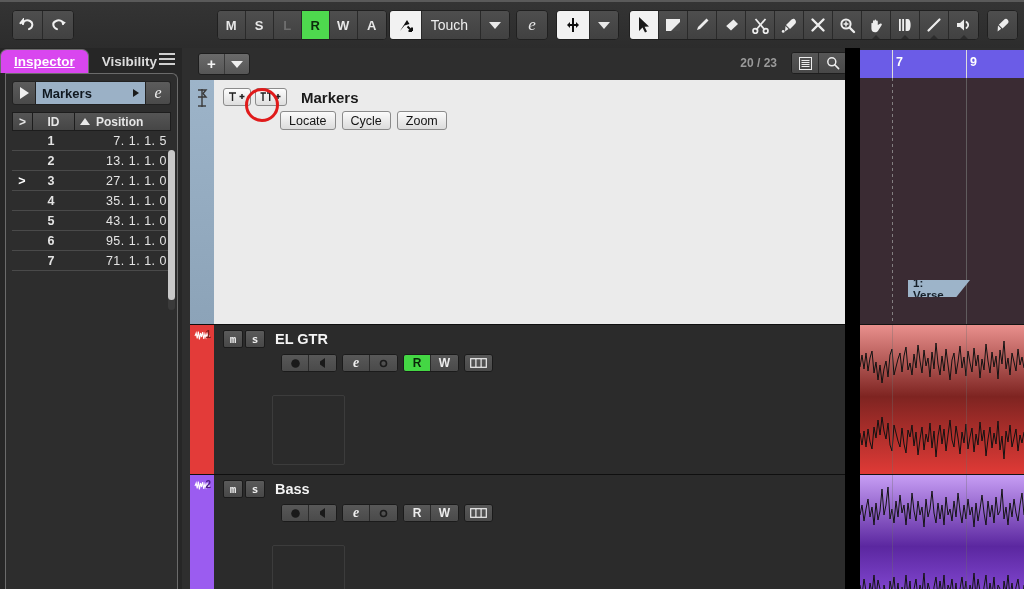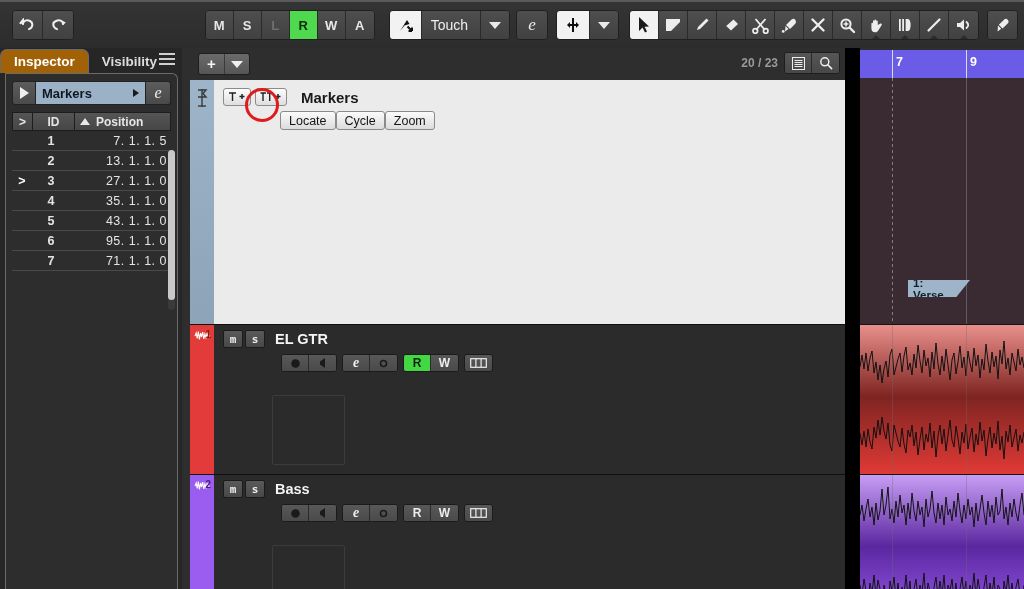--- a/index.html
+++ b/index.html
@@ -32,21 +32,21 @@
   }
   .tb-btn:last-child { border-right:none; }
   .tb-btn.dim { color:#6e6e6e; }
   .tb-btn.green { background:#4ed94e; color:#0d2b0d; }
   .tb-btn.white { background:#f2f2f2; color:#151515; }
 
   .undo-group { margin-left:12px; }
   .undo-group .tb-btn { width:30px; padding:0; }
 
   .transport-modes { margin-left:auto; }
-  .auto-group { margin-left:14px;justify-content:center; }
+  .auto-group { margin-left:2px;justify-content:center; }
   .auto-label {
     height:28px; padding:0 12px 0 9px; display:flex; align-items:center;
     color:#eee; font-size:14px; background:linear-gradient(#4e4e4e,#414141);
     border-right:1px solid #2a2a2a;
   }
   .caret { width:0;height:0;border-left:6px solid transparent;border-right:6px solid transparent;border-top:7px solid #e9e9e9; }
   .tb-caret-btn{ width:26px; }
 
   .tools-group { margin-left:10px; }
   .tools-group2 { margin-left:8px; margin-right:6px; }
@@ -62,21 +62,21 @@
   .inspector {
     position:absolute; left:0; top:48px; width:182px; height:541px;
     background:#262626;
   }
   .insp-tabs { position:relative; height:25px; display:flex; align-items:flex-end; }
   .insp-tab {
     height:24px; padding:0 13px; display:flex; align-items:center;
     color:#dcdcdc; font-size:13.5px; font-weight:bold;
     border-top-left-radius:7px; border-top-right-radius:7px;
   }
-  .insp-tab.active { background:#a16207; color:#fff; border:1px solid #6b6b6b; border-bottom:none; }
+  .insp-tab.active { background:#d946ef; color:#fff; border:1px solid #6b6b6b; border-bottom:none;text-decoration:underline; }
   .insp-hamburger { position:absolute; right:7px; bottom:5px; width:16px; }
   .insp-hamburger i { display:block; height:2px; background:#cfcfcf; margin:3px 0; }
 
   .insp-body { position:absolute; left:5px; top:25px; right:4px; bottom:0;
                background:#2d2d2d; border:1px solid #6b6b6b; border-top-color:#6b6b6b;
                border-bottom:none; border-radius:0 6px 0 0; overflow:hidden; }
 
   .insp-header-row { display:flex; align-items:center; height:26px; margin:6px 6px 0 6px; }
   .insp-play {
     width:24px; height:24px; background:linear-gradient(#5c5c5c,#4a4a4a);
@@ -125,38 +125,38 @@
 
   .tp-toolbar { height:32px; display:flex; align-items:center; position:relative; }
   .add-btn {
     margin-left:8px; height:22px; display:flex; align-items:center;
     background:linear-gradient(#6a6a6a,#565656); border:1px solid #1e1e1e; border-radius:3px;
   }
   .add-btn .plus { width:26px; text-align:center; color:#f4f4f4; font-size:15px; font-weight:bold; line-height:20px; border-right:1px solid #3a3a3a;}
   .add-btn .cv { width:24px; display:flex; align-items:center; justify-content:center; }
   .cv i { width:0;height:0;border-left:6px solid transparent;border-right:6px solid transparent;border-top:7px solid #f0f0f0; }
 
-  .tp-right { position:absolute; right:20px; top:4px; display:flex; align-items:center; gap:6px; }
+  .tp-right { position:absolute; right:13px; top:4px; display:flex; align-items:center; gap:14px; }
   .tp-count { color:#9a9a9a; font-size:12px; font-weight:bold; }
   .tp-icons { display:flex; height:22px; background:#4a4a4a; border:1px solid #1e1e1e; border-radius:3px; overflow:hidden;}
   .tp-icon { width:27px; height:20px; display:flex;align-items:center;justify-content:center; background:linear-gradient(#565656,#484848); border-right:1px solid #2a2a2a;}
   .tp-icon:last-child{border-right:none;}
 
   
   .mk-track { position:absolute; left:0; top:32px; width:660px; height:244px; display:flex; }
   .mk-colorstrip { width:24px; background:linear-gradient(#9db4c9,#8ca3b8); display:flex; justify-content:center; padding-top:8px; }
   .mk-content { flex:1; background:#ebebeb; padding:8px 0 0 9px; }
   .mk-topline { display:flex; align-items:center; gap:6px; }
   .mkbtn-pair { display:flex; }
   .mkbtn {
     height:18px; padding:0 4px; min-width:24px; display:flex; align-items:center; justify-content:center;
     background:linear-gradient(#fdfdfd,#dedede); border:1px solid #8b8b8b; border-radius:3px; margin-right:4px;
   }
   .mk-title { color:#1a1a1a; font-size:15px; font-weight:bold; margin-left:4px; }
-  .mk-actions { display:flex; gap:0; margin:5px 0 0 57px;text-align:right; }
+  .mk-actions { display:flex; gap:6px; margin:5px 0 0 57px;text-align:right; }
   .mk-act {
     height:19px; padding:0 8px; display:flex; align-items:center;
     background:linear-gradient(#fbfbfb,#dcdcdc); border:1px solid #8b8b8b; border-radius:3px;
     color:#141414; font-size:12.5px;
   }
   .redcircle {
     position:absolute; left:55px; top:8px; width:34px; height:34px;
     border:3px solid #e01b1b; border-radius:50%;
   }
 

